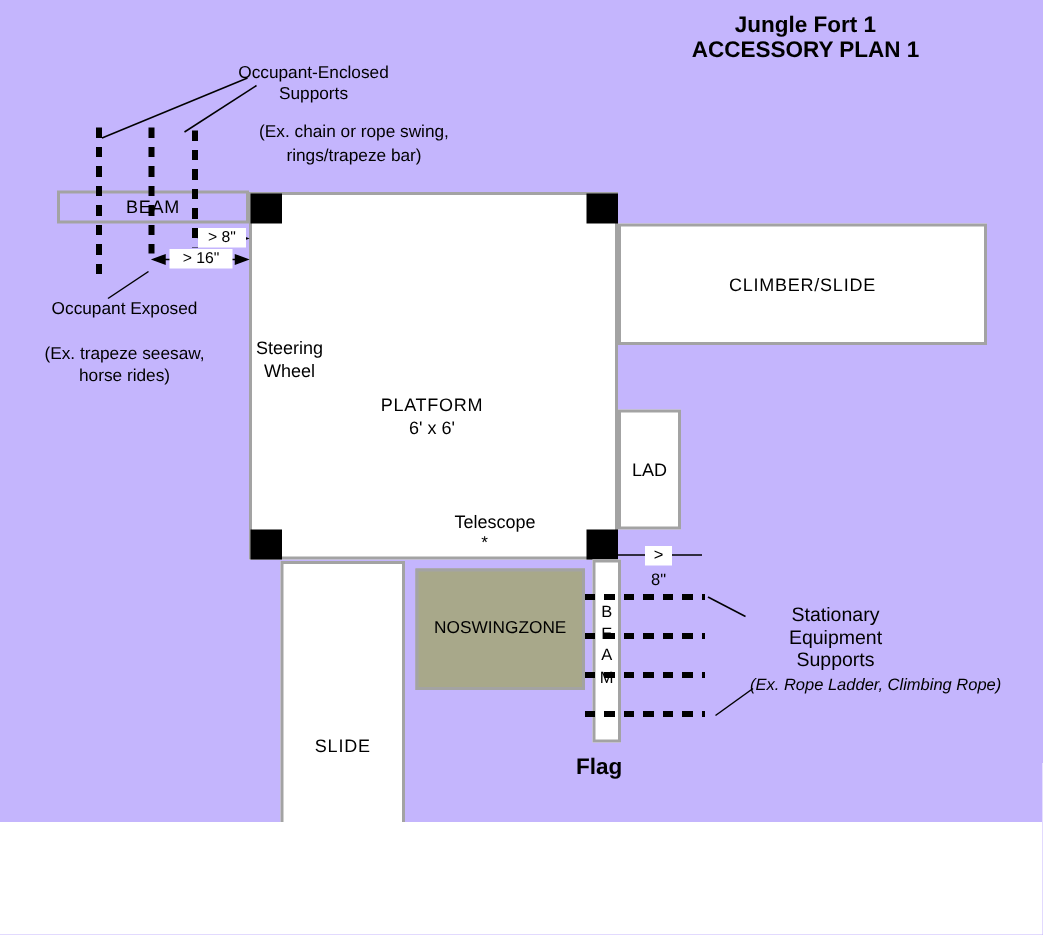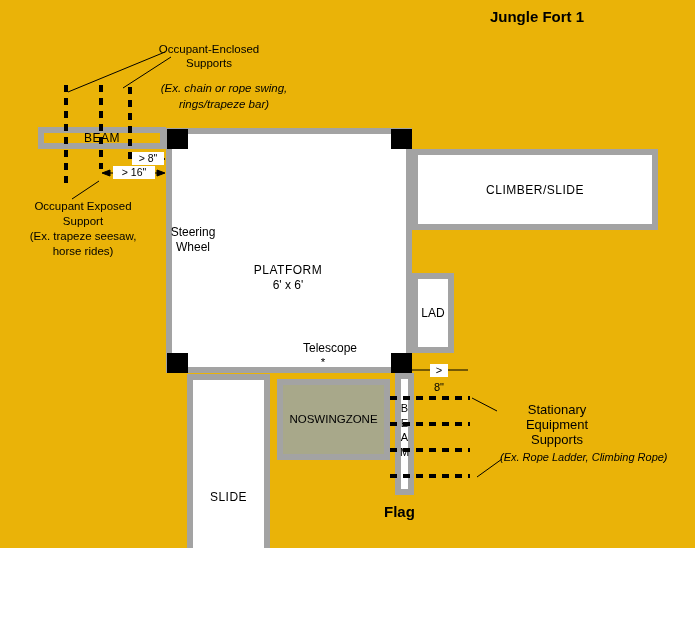--- a/index.html
+++ b/index.html
@@ -1,45 +1,46 @@
 <!DOCTYPE html>
 <html><head>
 <meta charset="utf-8">
 <style>
   html,body{margin:0;padding:0;background:#fff;}
   #canvas{
-    position:relative;width:695px;height:548px;background:#eab308;overflow:hidden;
+    position:relative;width:695px;height:548px;background:#c4b5fd;overflow:hidden;
     font-family:"Liberation Sans",sans-serif;color:#000;
   }
   .abs{position:absolute;}
-  .box{position:absolute;border:6px solid #a3a3a3;background:#fff;box-sizing:border-box;}
+  .box{position:absolute;border:2px solid #a3a3a3;background:#fff;box-sizing:border-box;}
   .corner{position:absolute;background:#000;width:21px;height:20px;}
   .lbl{position:absolute;text-align:center;line-height:14px;font-size:11.5px;}
   .caps{letter-spacing:.5px;font-size:12px;}
   .vdash{position:absolute;width:4px;background:repeating-linear-gradient(to bottom,#000 0 7px,transparent 7px 13px);z-index:4;}
   .hdash{position:absolute;height:4px;background:repeating-linear-gradient(to right,#000 0 7px,transparent 7px 13px);z-index:4;}
   .dimlbl{position:absolute;background:#fff;text-align:center;font-size:10.5px;line-height:13px;z-index:6;}
   #overlay{position:absolute;left:0;top:0;z-index:5;pointer-events:none;}
   .flex-center{display:flex;align-items:center;justify-content:center;}
   .z3{z-index:3;}
 </style>
 </head>
 <body>
 
 <div id="canvas">
 
   <div class="lbl" style="left:427px;top:8px;width:220px;font-weight:bold;font-size:15px;line-height:17px;">
     <div>Jungle Fort 1</div>
+    <div>ACCESSORY PLAN 1</div>
   </div>
 
   <div class="lbl" style="left:144px;top:42px;width:130px;">
     <div>Occupant-Enclosed</div>
     <div>Supports</div>
   </div>
-  <div class="lbl" style="left:142px;top:80px;width:164px;line-height:16px;font-style:italic;">
+  <div class="lbl" style="left:154px;top:80px;width:164px;line-height:16px;">
     <div>(Ex. chain or rope swing,</div>
     <div>rings/trapeze bar)</div>
   </div>
 
   <div class="vdash" style="left:64px;top:85px;height:98px;"></div>
   <div class="vdash" style="left:99px;top:85px;height:84px;"></div>
   <div class="vdash" style="left:128px;top:87px;height:78px;"></div>
 
   <div class="box" style="left:38px;top:127px;width:128px;height:22px;background:transparent;"></div>
   <div class="lbl caps z3" style="left:38px;top:131px;width:128px;">BEAM</div>
@@ -90,21 +91,20 @@
 
   <div class="hdash" style="left:390px;top:396px;width:80px;"></div>
   <div class="hdash" style="left:390px;top:422px;width:80px;"></div>
   <div class="hdash" style="left:390px;top:448px;width:80px;"></div>
   <div class="hdash" style="left:390px;top:474px;width:80px;"></div>
 
   <div class="abs" style="left:384px;top:503px;font-weight:bold;font-size:15px;">Flag</div>
 
   <div class="lbl" style="left:18px;top:199px;width:130px;line-height:15px;">
     <div>Occupant Exposed</div>
-    <div>Support</div>
   </div>
   <div class="lbl" style="left:10px;top:229px;width:146px;line-height:15px;">
     <div>(Ex. trapeze seesaw,</div>
     <div>horse rides)</div>
   </div>
 
   <div class="lbl" style="left:519px;top:402px;width:76px;font-size:13px;line-height:15px;">
     <div>Stationary</div>
     <div>Equipment</div>
     <div>Supports</div>

